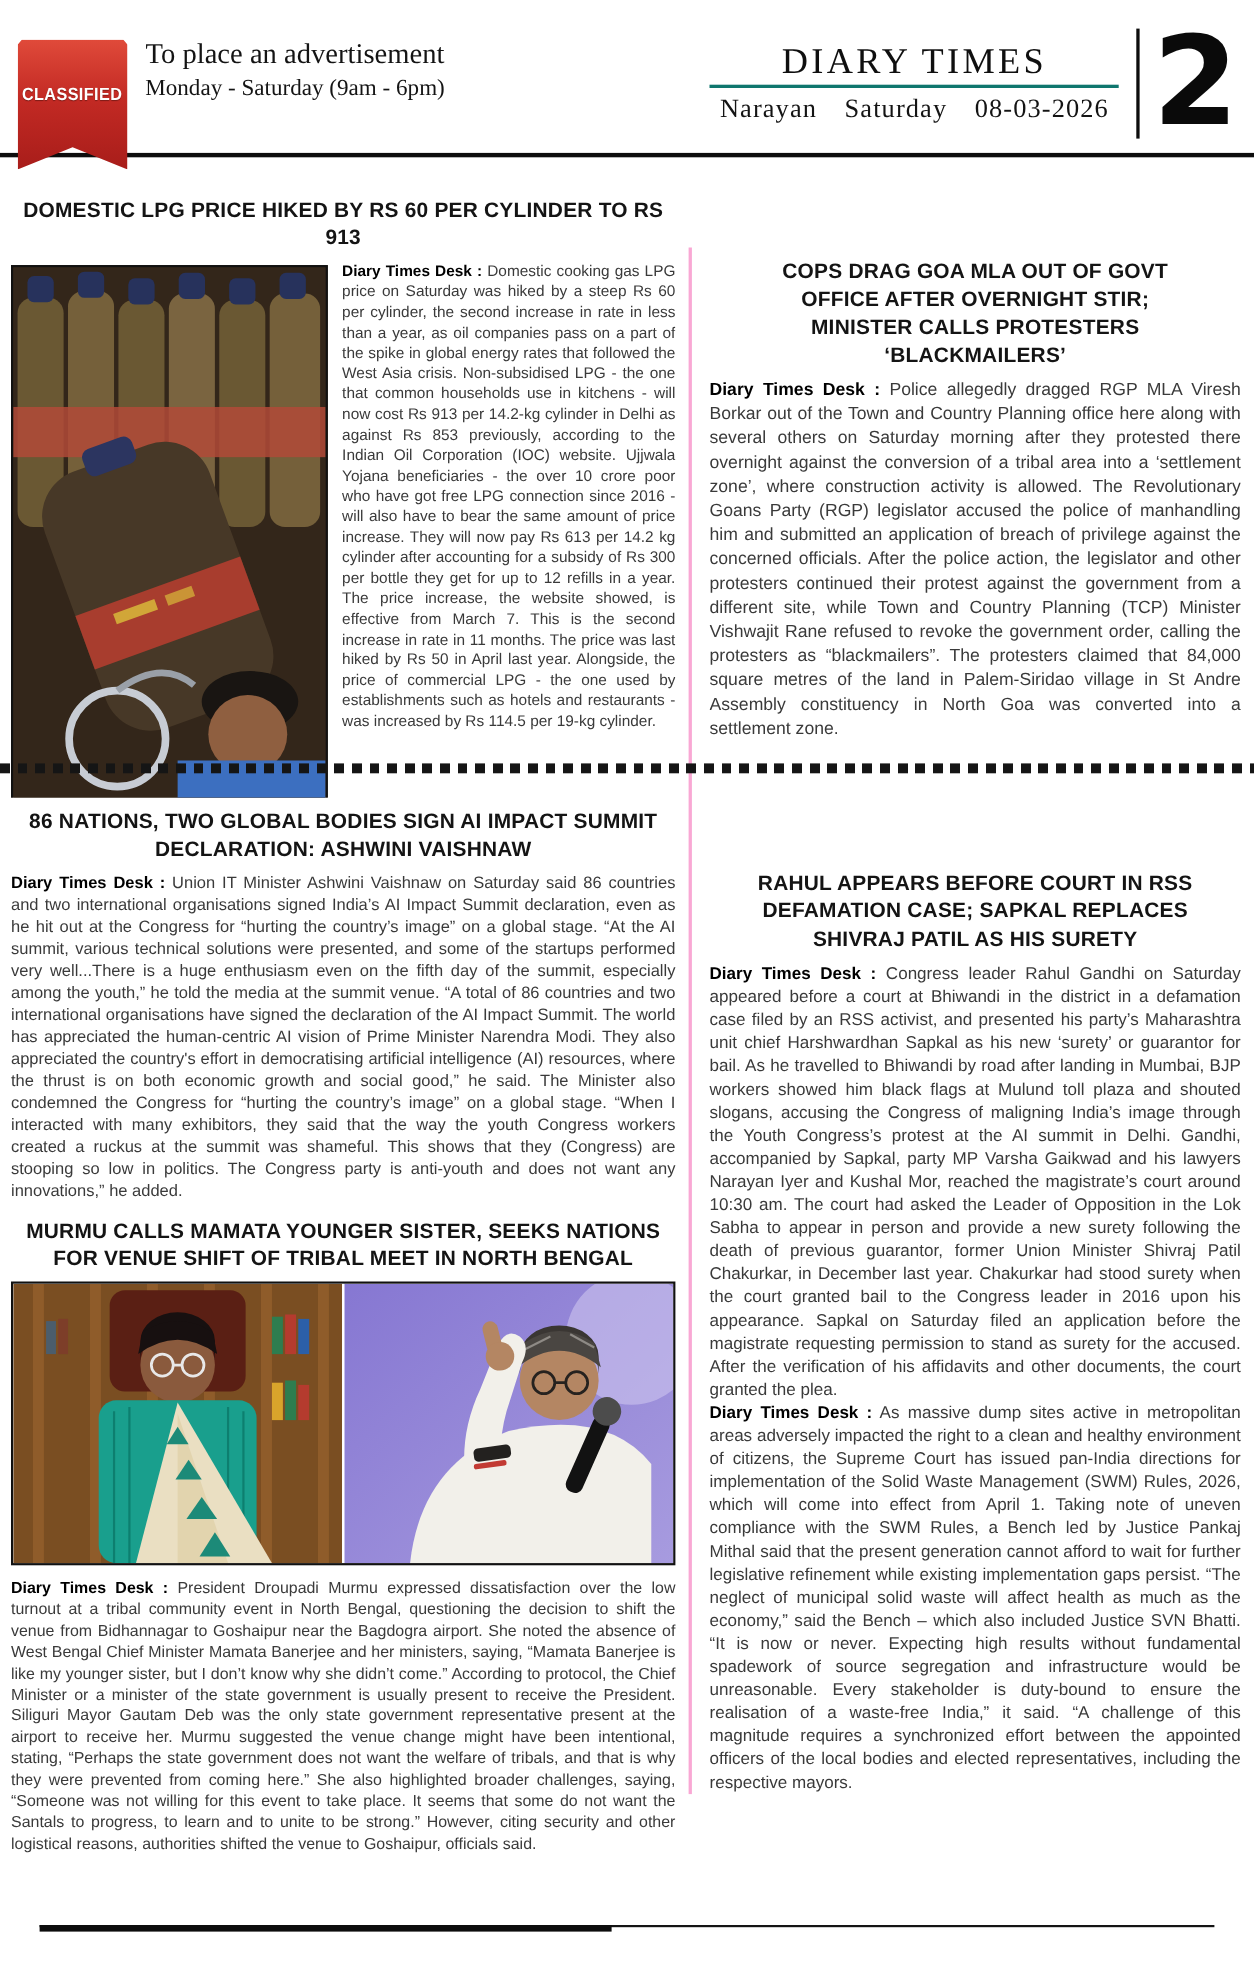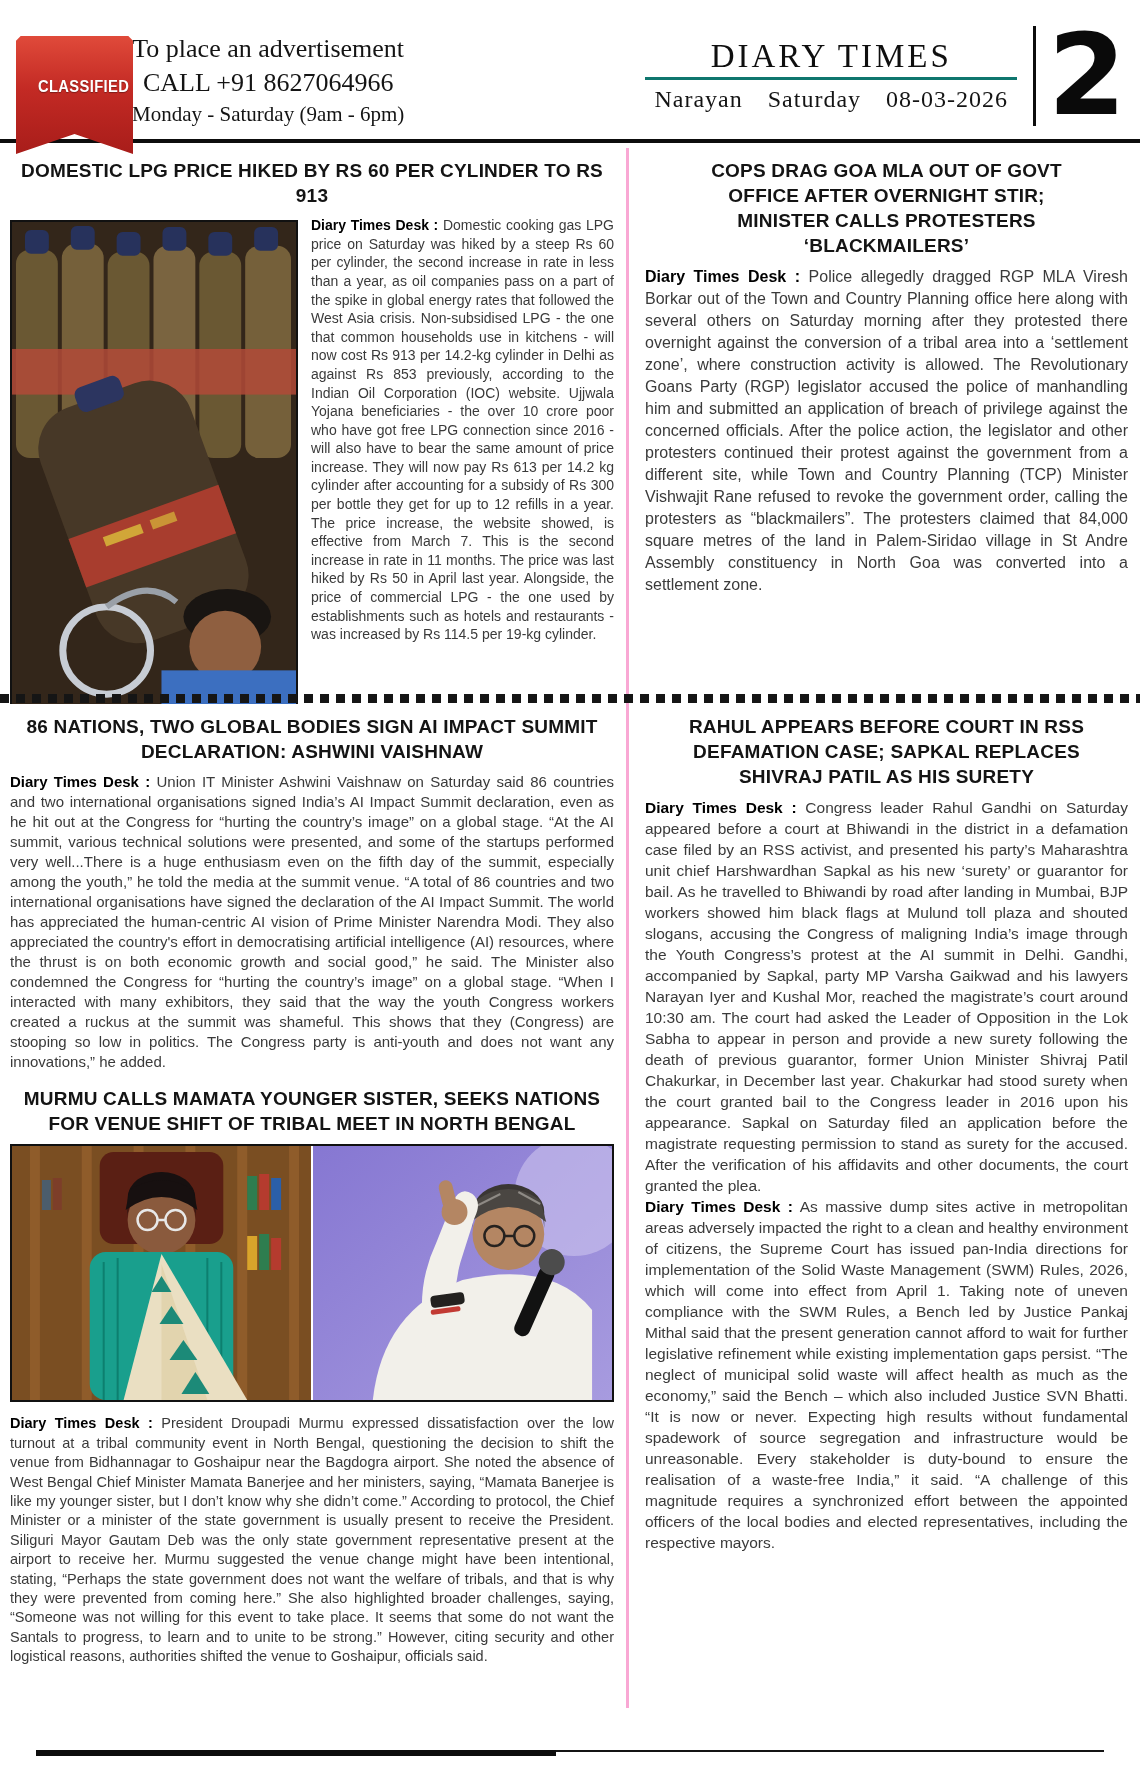--- a/index.html
+++ b/index.html
@@ -10,24 +10,24 @@
     background:#ffffff;
     box-sizing:border-box;
     font-family:"Liberation Sans", sans-serif;
     color:#1c1c1c;
     overflow:hidden;
   }
   
   .header{position:relative;height:148px;}
   .header-rule{position:absolute;left:0;right:0;top:139px;height:4px;background:#0d0d0d;}
   .ribbon{
-    position:absolute;left:16px;top:36px;width:117px;height:118px;z-index:5;
+    position:absolute;left:16px;top:36px;width:100px;height:118px;z-index:5;
     background:linear-gradient(180deg,#e04a3a 0%,#c32a24 45%,#a81d1a 100%);
     clip-path:polygon(0 4%,4% 0,96% 0,100% 4%,100% 100%,50% 83%,0 100%);
-    display:flex;align-items:center;justify-content:flex-end;
+    display:flex;align-items:center;justify-content:center;
   }
   .ribbon-label{
     color:#fff;font-weight:700;font-size:16px;letter-spacing:.4px;
     transform:scaleX(.92) translateY(-8px);
     text-shadow:0 1px 1px rgba(0,0,0,.35);
   }
   .ad-block{
     position:absolute;left:132px;top:32px;
     font-family:"Liberation Serif", serif;color:#141414;line-height:1.32;text-align:center;
   }
@@ -42,21 +42,21 @@
     white-space:nowrap;
   }
   .mast-dateline{
     font-family:"Liberation Serif", serif;font-size:24px;color:#141414;
     margin-top:6px;letter-spacing:1px;white-space:nowrap;
   }
   .mast-dateline span{margin:0 9px;}
   .pageno-wrap{border-left:3px solid #0d0d0d;margin-left:16px;padding-left:12px;height:100px;display:flex;align-items:center;}
   .pageno{font-family:"DejaVu Sans", sans-serif;font-weight:800;font-size:112px;line-height:.85;color:#0a0a0a;}
   
-  .main{position:relative;display:flex;padding:0 10px;min-height:1560px;}
+  .main{position:relative;display:flex;padding:0 10px;min-height:1560px;align-items:center;}
   .col-left{width:616px;box-sizing:border-box;padding-right:12px;}
   .col-right{width:502px;box-sizing:border-box;border-left:3px solid #f9a8d4;padding-left:16px;}
   .headline{
     font-weight:800;font-size:19px;line-height:1.32;text-align:center;
     color:#141414;letter-spacing:.2px;margin:10px auto 8px auto;
   }
   .body-text{
     font-size:15px;line-height:20px;text-align:justify;color:#3a3a3a;
   }
   .lead{font-weight:700;color:#000000;margin-top:12px;}
@@ -89,21 +89,20 @@
 <body>
 
 <div class="page">
 
   <div class="header">
     <div class="ribbon">
       <div class="ribbon-label">CLASSIFIED</div>
     </div>
     <div class="ad-block">
       <div class="ad-line1">To place an advertisement</div>
-      <div class="ad-line2">CALL +91 8627064966</div>
       <div class="ad-line3">Monday - Saturday (9am - 6pm)</div>
     </div>
     <div class="mast">
       <div class="mast-text">
         <div class="mast-title">DIARY TIMES</div>
         <div class="mast-dateline">
           <span>Narayan</span>
           <span>Saturday</span>
           <span>08-03-2026</span>
         </div>

